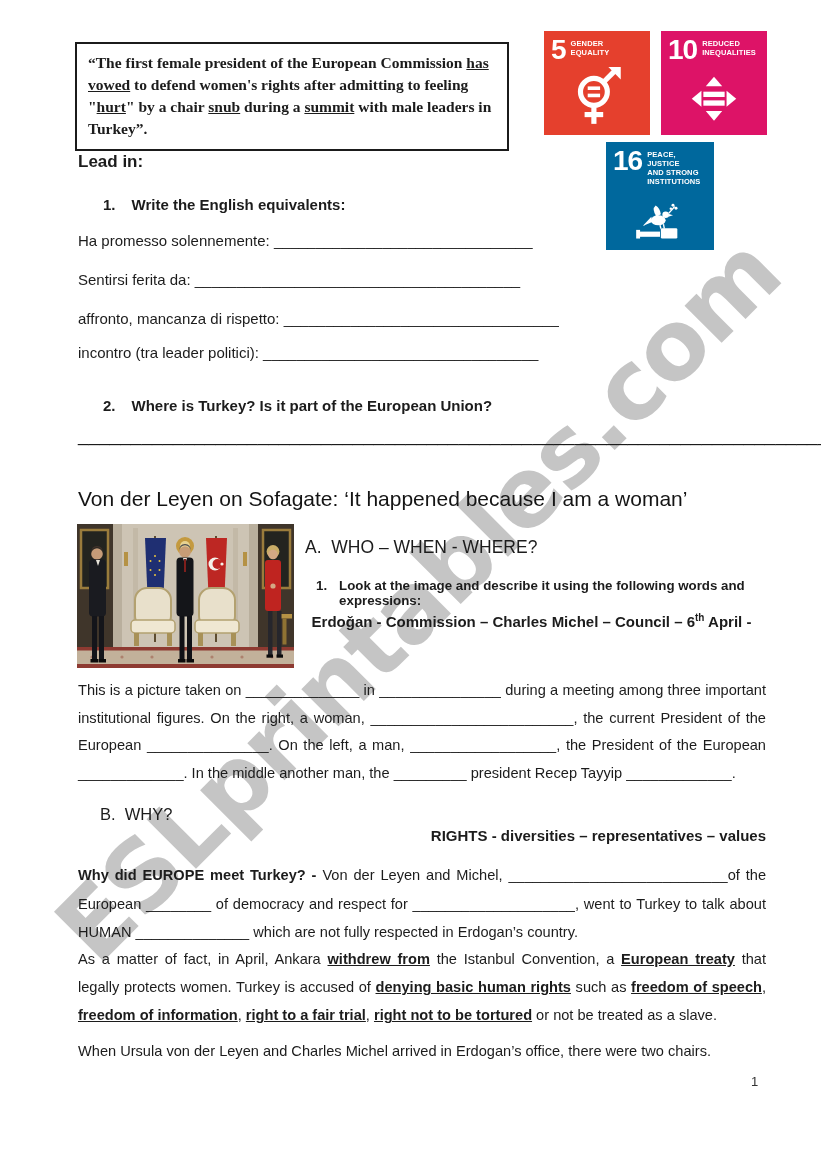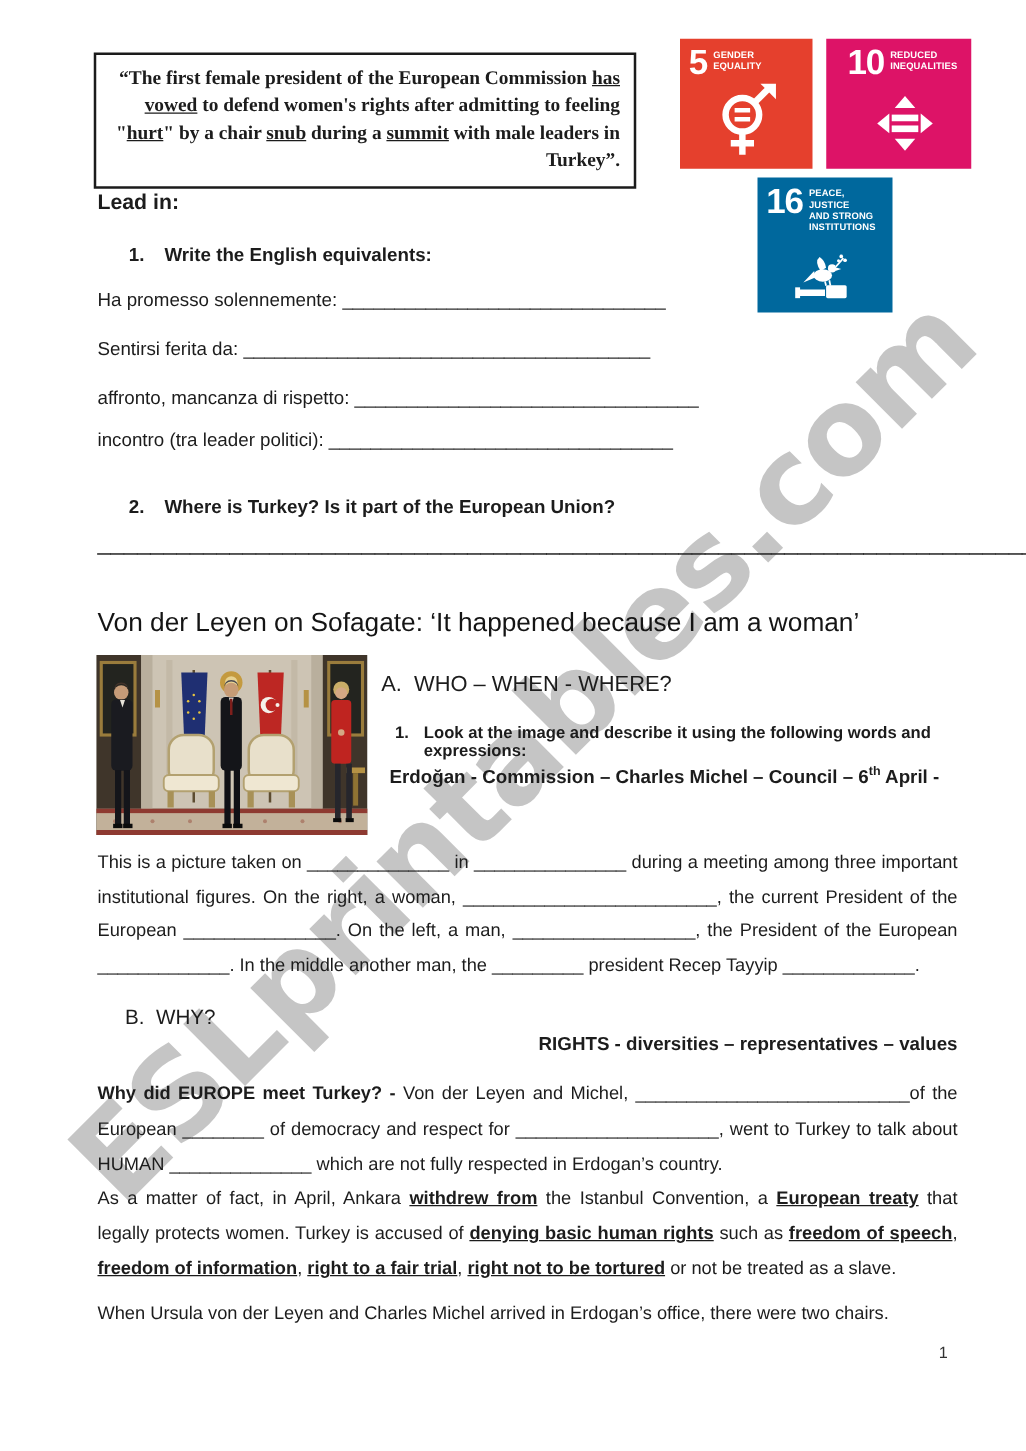--- a/index.html
+++ b/index.html
@@ -19,31 +19,31 @@
     font-family:"DejaVu Sans",sans-serif;font-weight:bold;font-size:96px;
     color:rgba(140,140,140,0.50);white-space:nowrap;letter-spacing:-2px;
     pointer-events:none;z-index:1;
   }
   .content{position:relative;z-index:2;}
 
   
   .quote-box{
     position:absolute;left:75px;top:42px;width:408px;min-height:64px;
     border:2px solid #1b1b1b;padding:8px 11px 9px 11px;
-    font-family:"Liberation Serif",serif;font-weight:bold;font-size:15.5px;line-height:1.42;text-align:right;
+    font-family:"Liberation Serif",serif;font-weight:bold;font-size:15.5px;line-height:1.42;
   }
 
   
   .sdg{position:absolute;color:#fff;display:flex;flex-direction:column;}
   .sdg-head{display:flex;gap:5px;padding:7px 4px 0 7px;align-items:flex-start;}
   .sdg-num{font-size:28px;font-weight:bold;line-height:.88;letter-spacing:-1px;}
   .sdg-label{font-size:7.5px;font-weight:bold;line-height:1.18;white-space:pre-line;padding-top:2px;letter-spacing:.1px;}
   .sdg-icon{flex:1;display:flex;align-items:center;justify-content:center;padding-bottom:4px;}
   #sdg5{left:544px;top:31px;width:106px;height:104px;}
-  #sdg10{left:661px;top:31px;width:106px;height:104px;padding-left:10px;}
+  #sdg10{left:661px;top:31px;width:106px;height:104px;}
   #sdg16{left:606px;top:142px;width:108px;height:108px;}
 
   
   .lead-heading{position:absolute;left:78px;top:152px;font-size:17px;font-weight:bold;}
   .num-item{position:absolute;display:flex;gap:16px;font-weight:bold;font-size:15px;}
   #q1{left:103px;top:196px;}
   #q2{left:103px;top:397px;}
   .it-line{position:absolute;left:78px;font-size:15px;}
   #line0{top:232px}#line1{top:271px}#line2{top:310px}#line3{top:344px}
   .answer-line{position:absolute;left:78px;top:424px;font-size:19px;letter-spacing:0;white-space:nowrap;}

